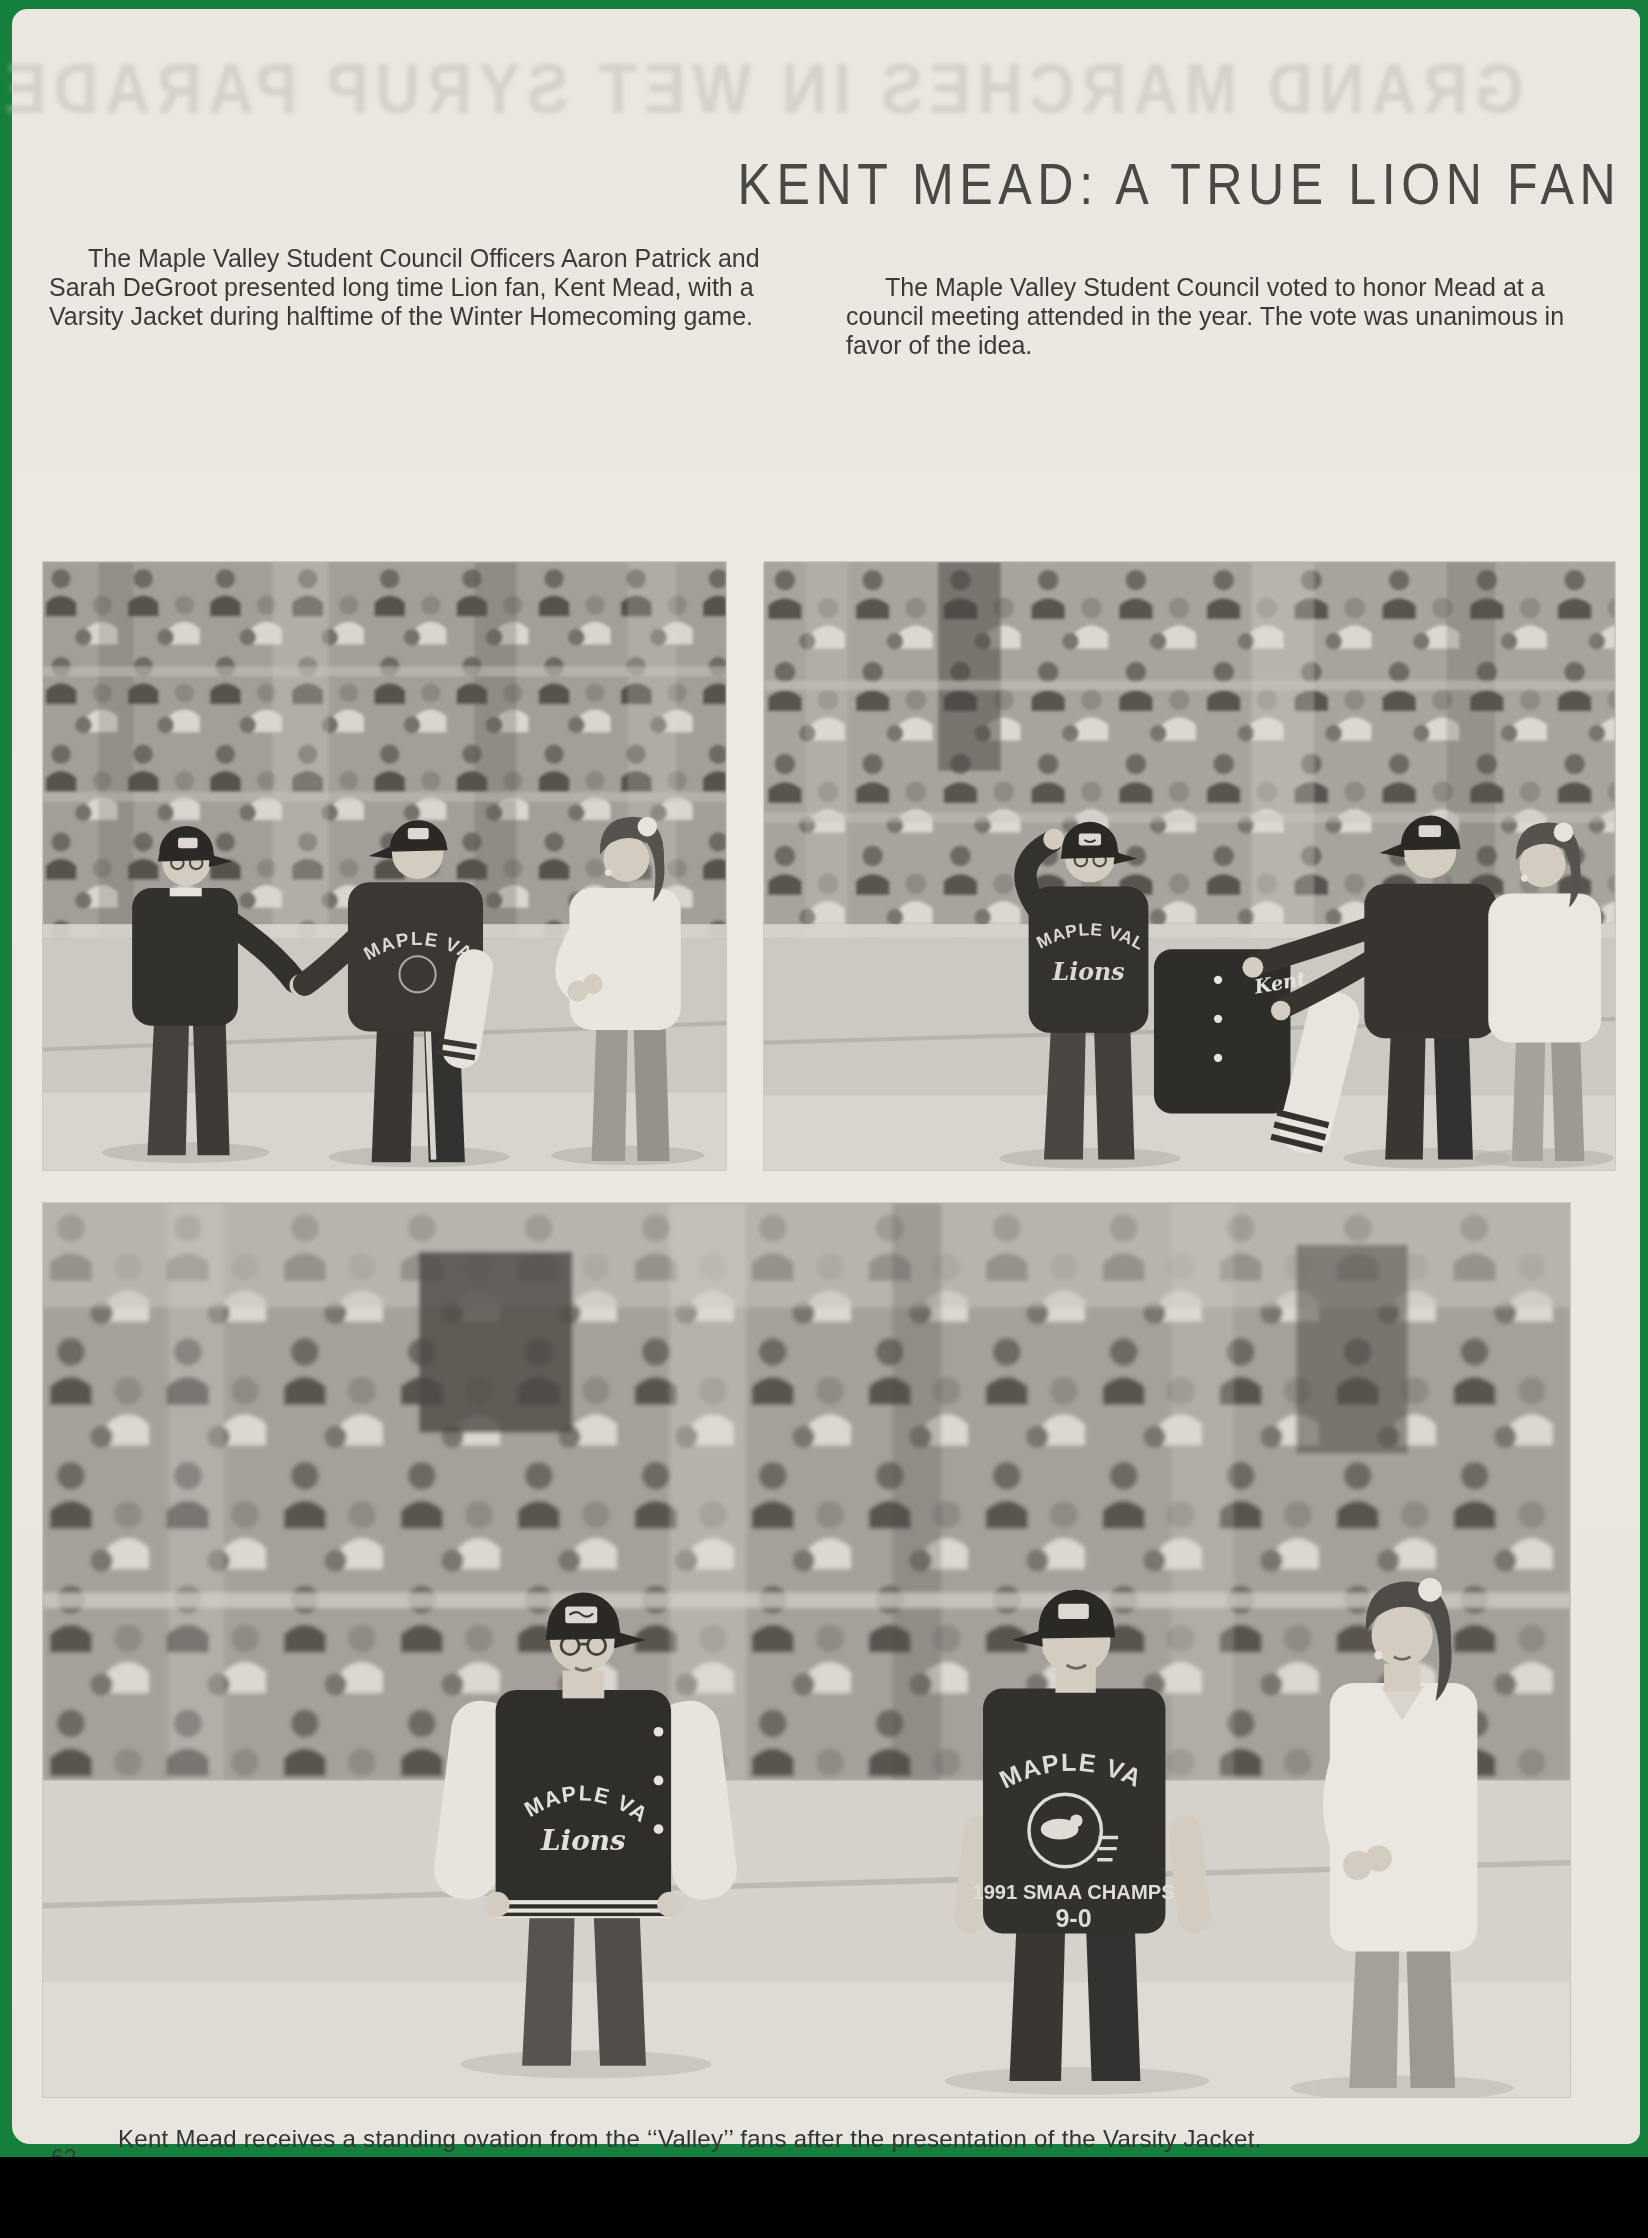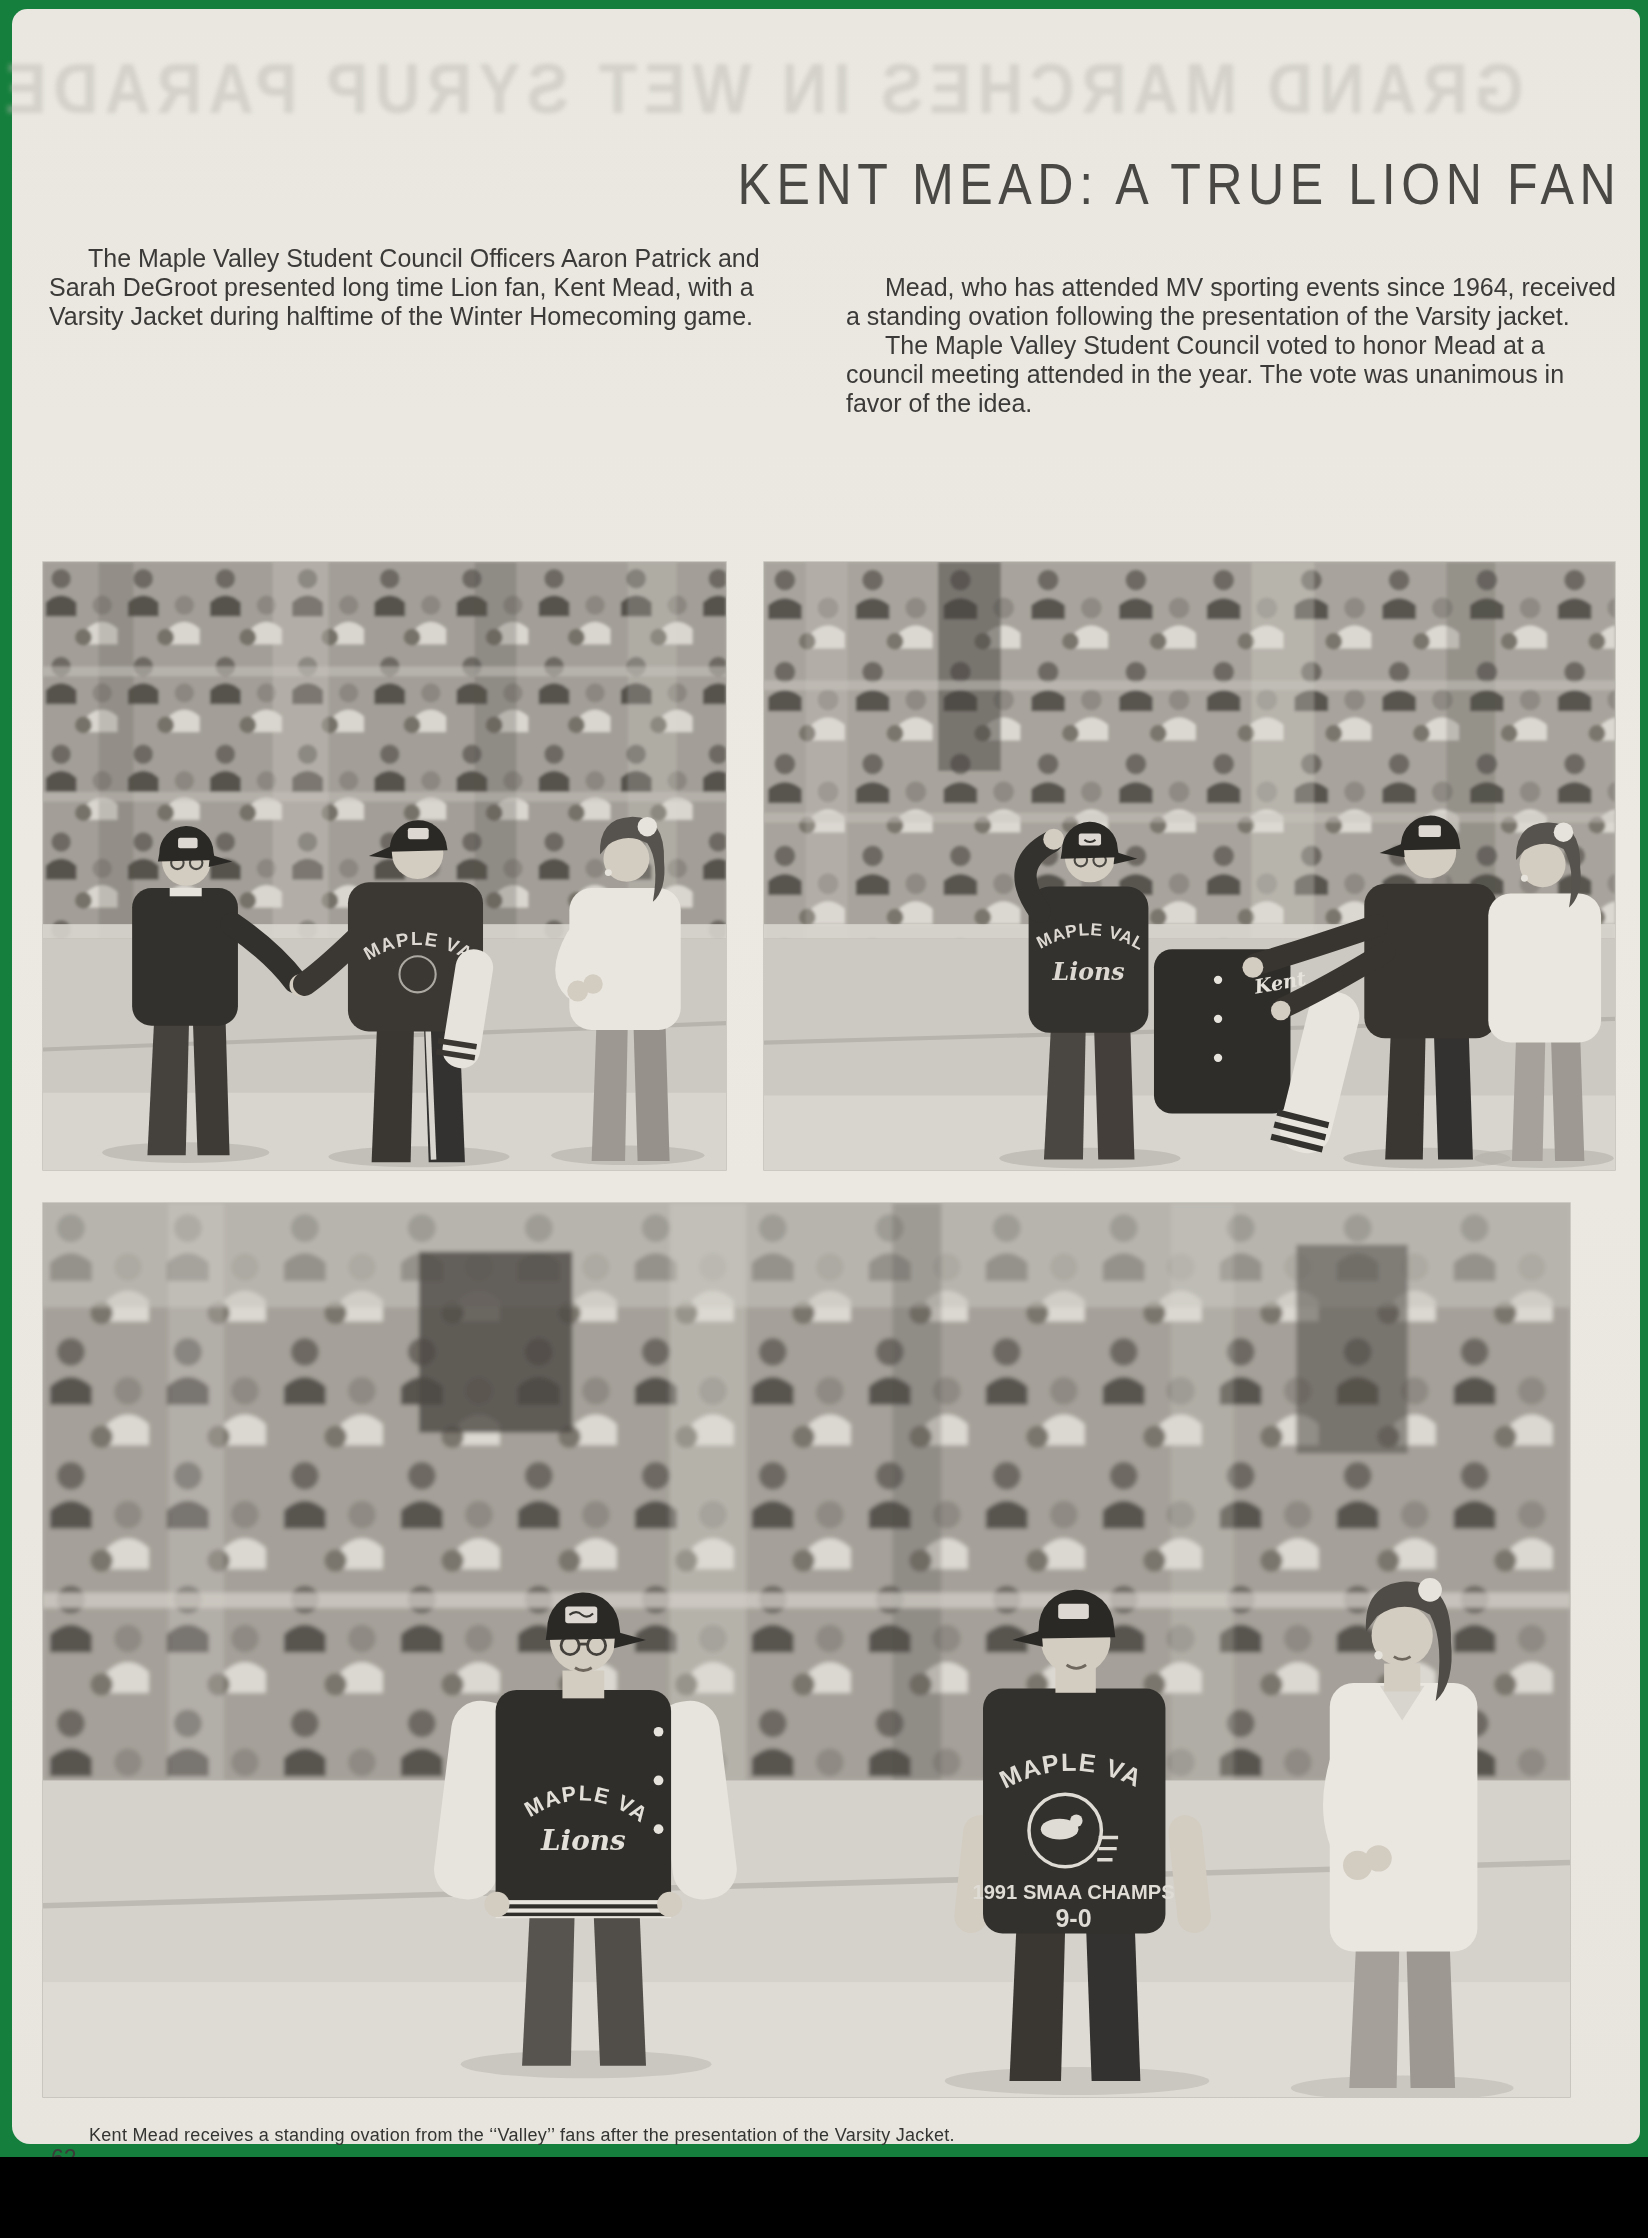--- a/index.html
+++ b/index.html
@@ -15,41 +15,40 @@
          letter-spacing:6.3px;transform:scaleX(0.88);transform-origin:100% 50%;white-space:nowrap;}
   .col{position:absolute;color:#3c3a38;font-size:25px;line-height:29px;}
   .col p{margin:0;text-indent:39px;}
   .col-left{left:37px;top:235px;width:755px;}
   .col-right{left:834px;top:264px;width:780px;}
   .photo{position:absolute;background:#b9b6af;box-shadow:0 0 0 0.7px rgba(60,58,54,.25);}
   .photo svg{display:block;width:100%;height:100%;}
   .ph1{left:31px;top:553px;width:683px;height:608px;}
   .ph2{left:752px;top:553px;width:851px;height:608px;}
   .ph3{left:31px;top:1194px;width:1527px;height:894px;}
-  .caption{position:absolute;left:77px;top:2116px;color:#343432;font-size:18px;white-space:nowrap;
+  .caption{position:absolute;left:106px;top:2116px;color:#343432;font-size:24px;white-space:nowrap;
            letter-spacing:0.3px;}
   .pagenum{position:absolute;left:39px;top:2136px;color:#3b3b39;font-size:23px;text-decoration:underline;}
   .svgtxt{font-family:"Liberation Sans",sans-serif;font-weight:bold;}
   .script{font-family:"DejaVu Serif",serif;font-style:italic;font-weight:bold;}
 </style>
 </head>
 <body>
 
 <div class="scan">
   <div class="sheet">
 
     <div class="bleed">GRAND MARCHES IN WET SYRUP PARADE</div>
 
     <div class="title">KENT MEAD: A TRUE LION FAN</div>
 
     <div class="col col-left">
       <p>The Maple Valley Student Council Officers Aaron Patrick and Sarah DeGroot presented long time Lion fan, Kent Mead, with a Varsity Jacket during halftime of the Winter Homecoming game.</p>
     </div>
     <div class="col col-right">
-      <p>Mead, who has attended MV sporting events since 1964, received a standing ovation following the presentation of the Varsity jacket.</p>
       <p>The Maple Valley Student Council voted to honor Mead at a council meeting attended in the year. The vote was unanimous in favor of the idea.</p>
     </div>
 
     <figure class="photo ph1" style="margin:0" aria-label="Kent Mead shakes hands with a student council officer at center court while the crowd watches from the bleachers.">
       <svg viewBox="0 0 981 873" preserveAspectRatio="none">
         <defs>
           <pattern id="cr1" width="118" height="126" patternUnits="userSpaceOnUse">
             <rect width="118" height="126" fill="#a39f98"></rect>
             <circle cx="26" cy="24" r="14" fill="#6e6a64"></circle>
             <path d="M4 58 Q26 38 48 58 L48 78 L4 78 Z" fill="#57534d"></path>

